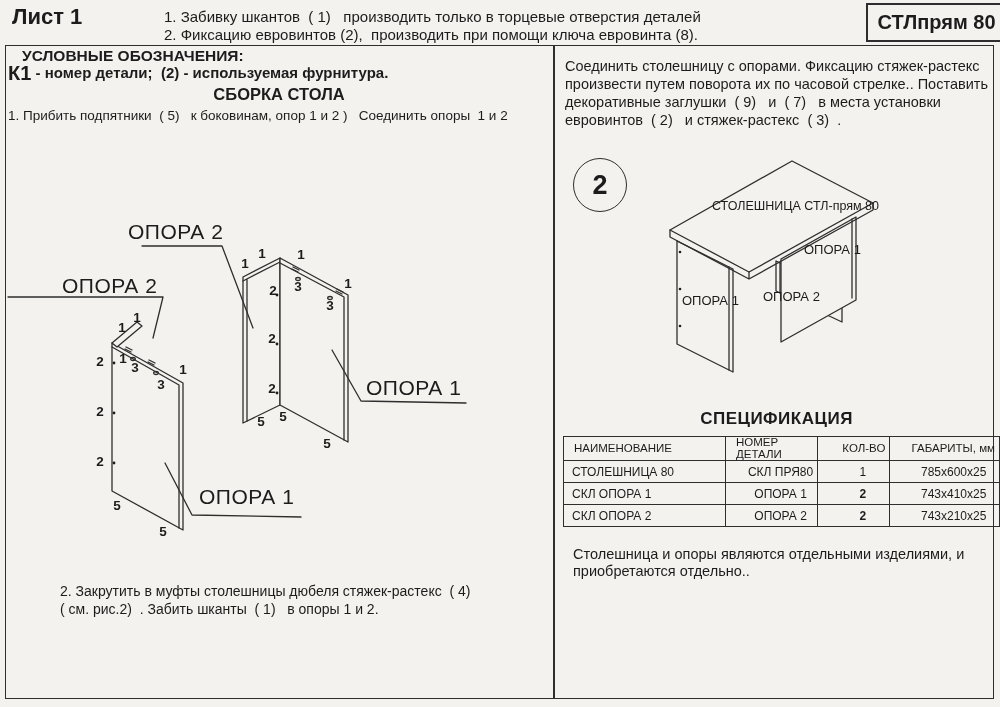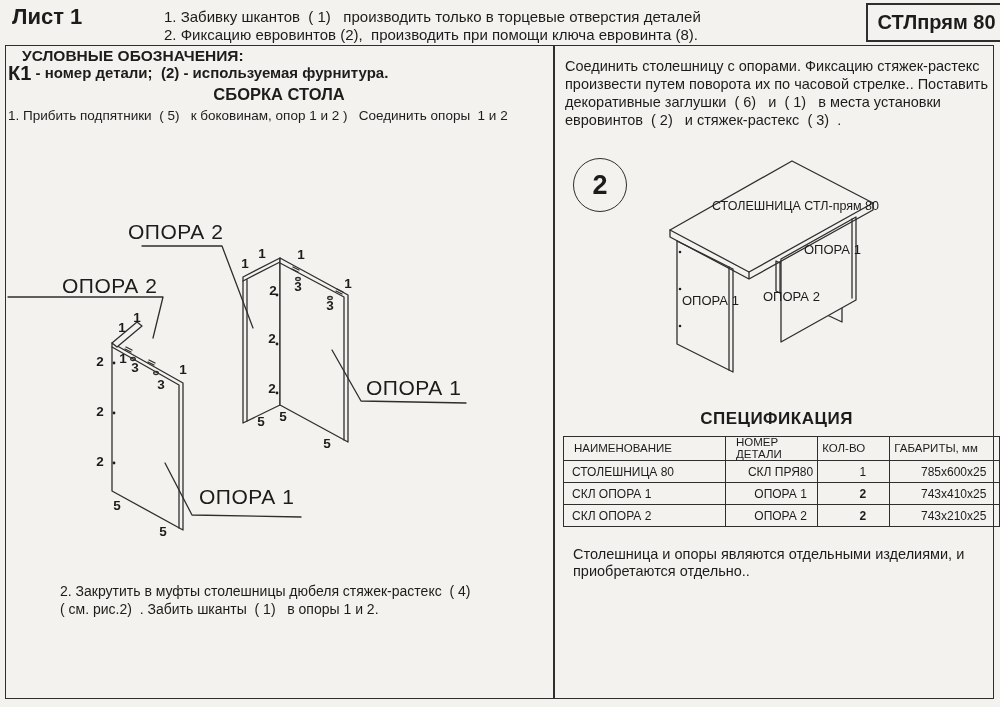--- a/index.html
+++ b/index.html
@@ -28,21 +28,21 @@
   .step2{font-size:14px;}
   .opora-label{font-size:21px;letter-spacing:0.5px;}
   .num{position:absolute;transform:translate(-50%,-50%);font-size:13.5px;font-weight:bold;}
   .rp-line{left:565px;font-size:14.5px;}
   .fig-badge{left:573px;top:158px;width:54px;height:54px;border:1.6px solid var(--line);border-radius:50%;box-sizing:border-box;display:flex;align-items:center;justify-content:center;font-size:27px;font-weight:bold;background:var(--paper);}
   .desk-label{font-size:13px;white-space:pre;}
   .tabletop-label{font-size:12.5px;}
   .spec-title{left:563px;top:409px;width:427px;text-align:center;font-size:17px;font-weight:bold;letter-spacing:0.5px;}
   table.spec{position:absolute;left:563px;top:436px;border-collapse:collapse;table-layout:fixed;background:transparent;}
   table.spec th,table.spec td{border:1.4px solid var(--line);padding:0 4px;color:var(--ink);overflow:hidden;}
-  table.spec th{font-weight:normal;font-size:11.5px;text-align:left;height:23px;white-space:pre-line;line-height:1.0;}
+  table.spec th{font-weight:normal;font-size:11.5px;text-align:right;height:23px;white-space:pre-line;line-height:1.0;}
   table.spec th.left{text-align:left;padding-left:10px;}
   table.spec td{font-size:12px;height:21px;text-align:center;white-space:pre;padding-left:22px;}
   table.spec td.left{text-align:left;padding-left:8px;}
   table.spec td.hand{font-weight:bold;}
   .footnote{left:573px;font-size:14.5px;}
   svg.line-art{position:absolute;left:0;top:0;}
 </style>
 </head>
 <body>
 
@@ -133,21 +133,21 @@
       <span class="num" style="left: 330px; top: 305px;">3</span>
       <span class="num" style="left: 272px; top: 338px;">2</span>
       <span class="num" style="left: 272px; top: 388px;">2</span>
       <span class="num" style="left: 261px; top: 421px;">5</span>
       <span class="num" style="left: 283px; top: 416px;">5</span>
       <span class="num" style="left: 327px; top: 443px;">5</span>
     </div>
 
   <div class="abs rp-line txt" style="top:58px;">Соединить столешницу с опорами. Фиксацию стяжек-растекс</div>
   <div class="abs rp-line txt" style="top:76px;">произвести путем поворота их по часовой стрелке.. Поставить</div>
-  <div class="abs rp-line txt" style="top:94px;">декоративные заглушки  ( 6)   и  ( 1)   в места установки</div>
+  <div class="abs rp-line txt" style="top:94px;">декоративные заглушки  ( 9)   и  ( 7)   в места установки</div>
   <div class="abs rp-line txt" style="top:112px;">евровинтов  ( 2)   и стяжек-растекс  ( 3)  .</div>
 
   <div class="abs fig-badge">
       <span>2</span>
     </div>
 
   <div class="abs tabletop-label txt" style="left:712px;top:199px;">СТОЛЕШНИЦА СТЛ-прям 80</div>
   <div class="abs desk-label" style="left:804px;top:242px;">ОПОРА 1</div>
   <div class="abs desk-label" style="left:763px;top:289px;">ОПОРА 2</div>
   <div class="abs desk-label" style="left:682px;top:293px;">ОПОРА 1</div>

